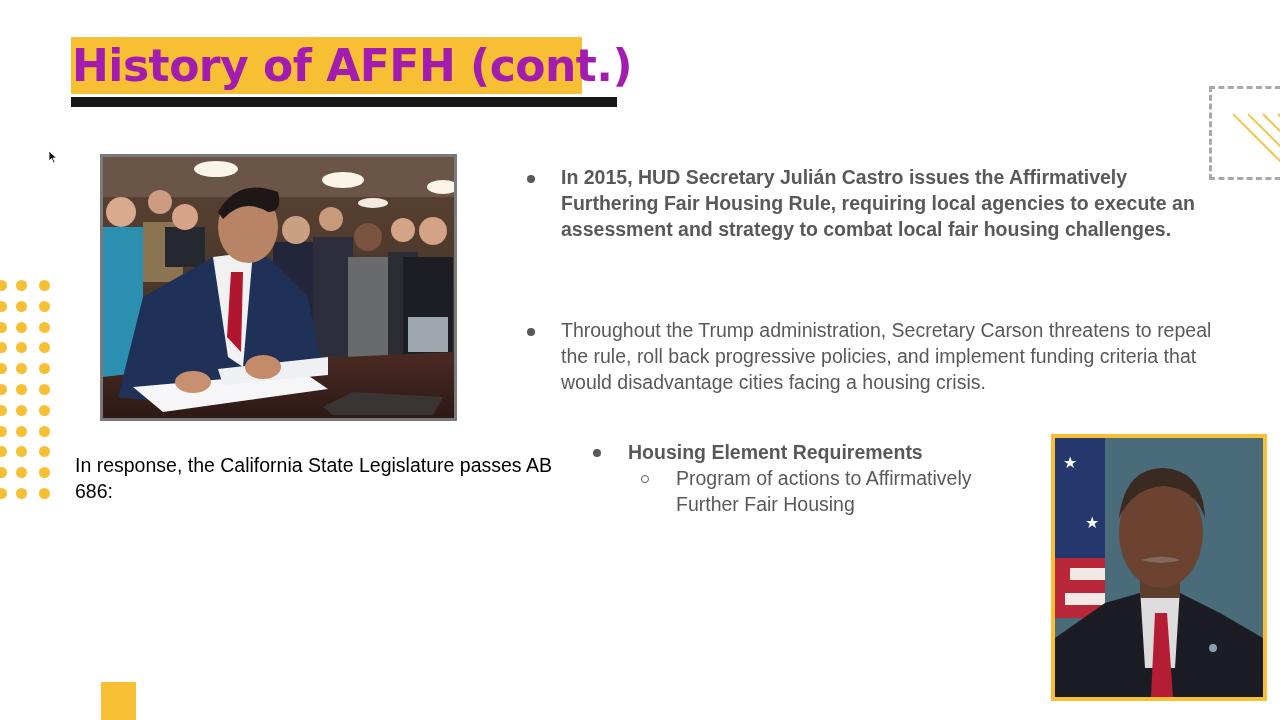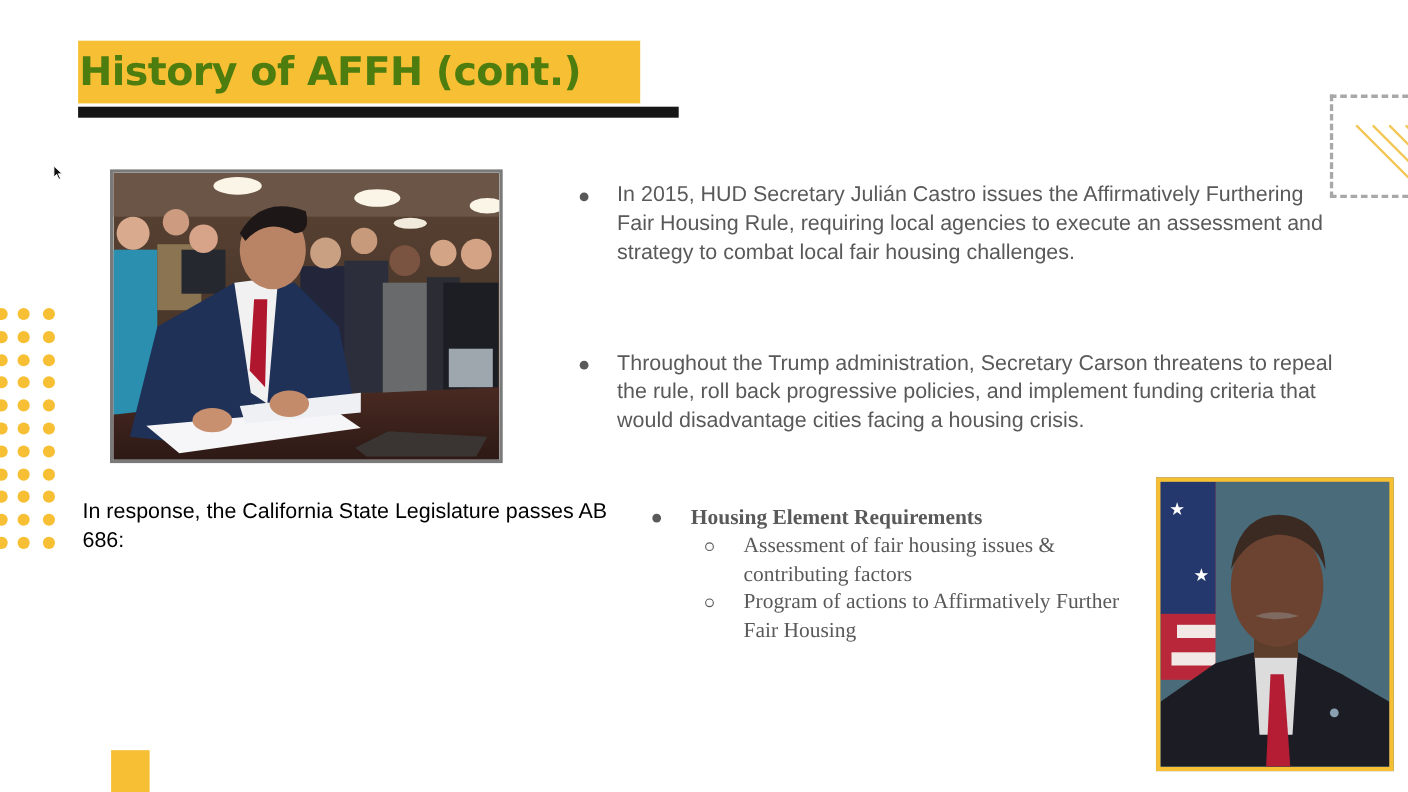--- a/index.html
+++ b/index.html
@@ -12,21 +12,21 @@
     .abs { position: absolute; }
 
     
     .title-hl {
       left: 71px; top: 37px; width: 511px; height: 57px;
       background: #f6bf34;
     }
     .title-text {
       left: 72px; top: 38px; height: 56px; line-height: 56px;
       font-family: "DejaVu Sans", sans-serif;
-      font-weight: bold; font-size: 36px; color: #4d7c0f;
+      font-weight: bold; font-size: 44px; color: #a21caf;
       letter-spacing: -0.5px; white-space: nowrap;
     }
     .title-bar {
       left: 71px; top: 97px; width: 546px; height: 10px; background: #161616;
     }
 
     
     .dash-box {
       left: 1209px; top: 86px; width: 100px; height: 94px;
       border: 3px dashed #a8a8a8; box-sizing: border-box;
@@ -47,21 +47,21 @@
       background: #456574;
     }
 
     
     .bullets { left: 527px; width: 690px; }
     .bullet-row { position: relative; padding-left: 34px; font-size: 19.5px; line-height: 25.8px; color: #595959; }
     .bullet-row .dotb {
       position: absolute; left: 0; top: 10px; width: 8px; height: 8px; border-radius: 50%; background: #595959;
     }
 
-    .sub-section { left: 592px; top: 458px; width: 440px; font-family: Liberation Serif, serif; }
+    .sub-section { left: 592px; top: 440px; width: 440px; }
     .sub-head { position: relative; padding-left: 36px; font-size: 19.5px; line-height: 25.8px; font-weight: bold; color: #595959; }
     .sub-head .dotb { position: absolute; left: 1px; top: 9px; width: 8px; height: 8px; border-radius: 50%; background: #595959; }
     .sub-list { margin: 0; padding: 0; list-style: none; }
     .sub-item { position: relative; padding-left: 84px; font-size: 19.5px; line-height: 25.8px; color: #595959; }
     .sub-item .ring {
       position: absolute; left: 49px; top: 9px; width: 6px; height: 6px; border: 1.5px solid #595959; border-radius: 50%;
     }
 
     
     .left-text { left: 75px; top: 453px; width: 490px; font-size: 19.5px; line-height: 25.8px; color: #000000; }
@@ -175,45 +175,41 @@
     <ellipse cx="145" cy="70" rx="30" ry="36" fill="#b98465"></ellipse>
     <path d="M115 55 Q135 20 175 35 Q180 55 165 55 Q140 40 120 62 Z" fill="#1d1817"></path>
 
     <polygon points="30,230 200,215 225,232 60,255" fill="#f6f6f8"></polygon>
     <polygon points="115,212 225,200 225,218 120,228" fill="#eef0f4"></polygon>
     <ellipse cx="90" cy="225" rx="18" ry="11" fill="#c8906f"></ellipse>
     <ellipse cx="160" cy="210" rx="18" ry="12" fill="#c48b6b"></ellipse>
   </svg>
 </div>
 
-<div class="abs bullets" style="top:165px;">
+<div class="abs bullets" style="top:165px;font-weight:bold;">
   <div class="bullet-row">
     <span class="dotb"></span>
     <span>In 2015, HUD Secretary Julián Castro issues the Affirmatively Furthering Fair Housing Rule, requiring local agencies to execute an assessment and strategy to combat local fair housing challenges.</span>
   </div>
 </div>
 <div class="abs bullets" style="top:318px;">
   <div class="bullet-row">
     <span class="dotb"></span>
     <span>Throughout the Trump administration, Secretary Carson threatens to repeal the rule, roll back progressive policies, and implement funding criteria that would disadvantage cities facing a housing crisis.</span>
   </div>
 </div>
 
 <div class="abs sub-section">
   <div class="sub-head">
     <span class="dotb"></span>
     <span>Housing Element Requirements</span>
   </div>
   <ul class="sub-list">
     <li class="sub-item">
       <span class="ring"></span>
-      <span>Assessment of fair housing issues &amp; contributing factors</span>
-    </li>
-    <li class="sub-item">
-      <span class="ring"></span>
       <span>Program of actions to Affirmatively Further Fair Housing</span>
     </li>
   </ul>
 </div>
 
 <div class="abs left-text">
   <p>In response, the California State Legislature passes AB 686:</p>
   <div class="gap"></div>
 </div>
 

